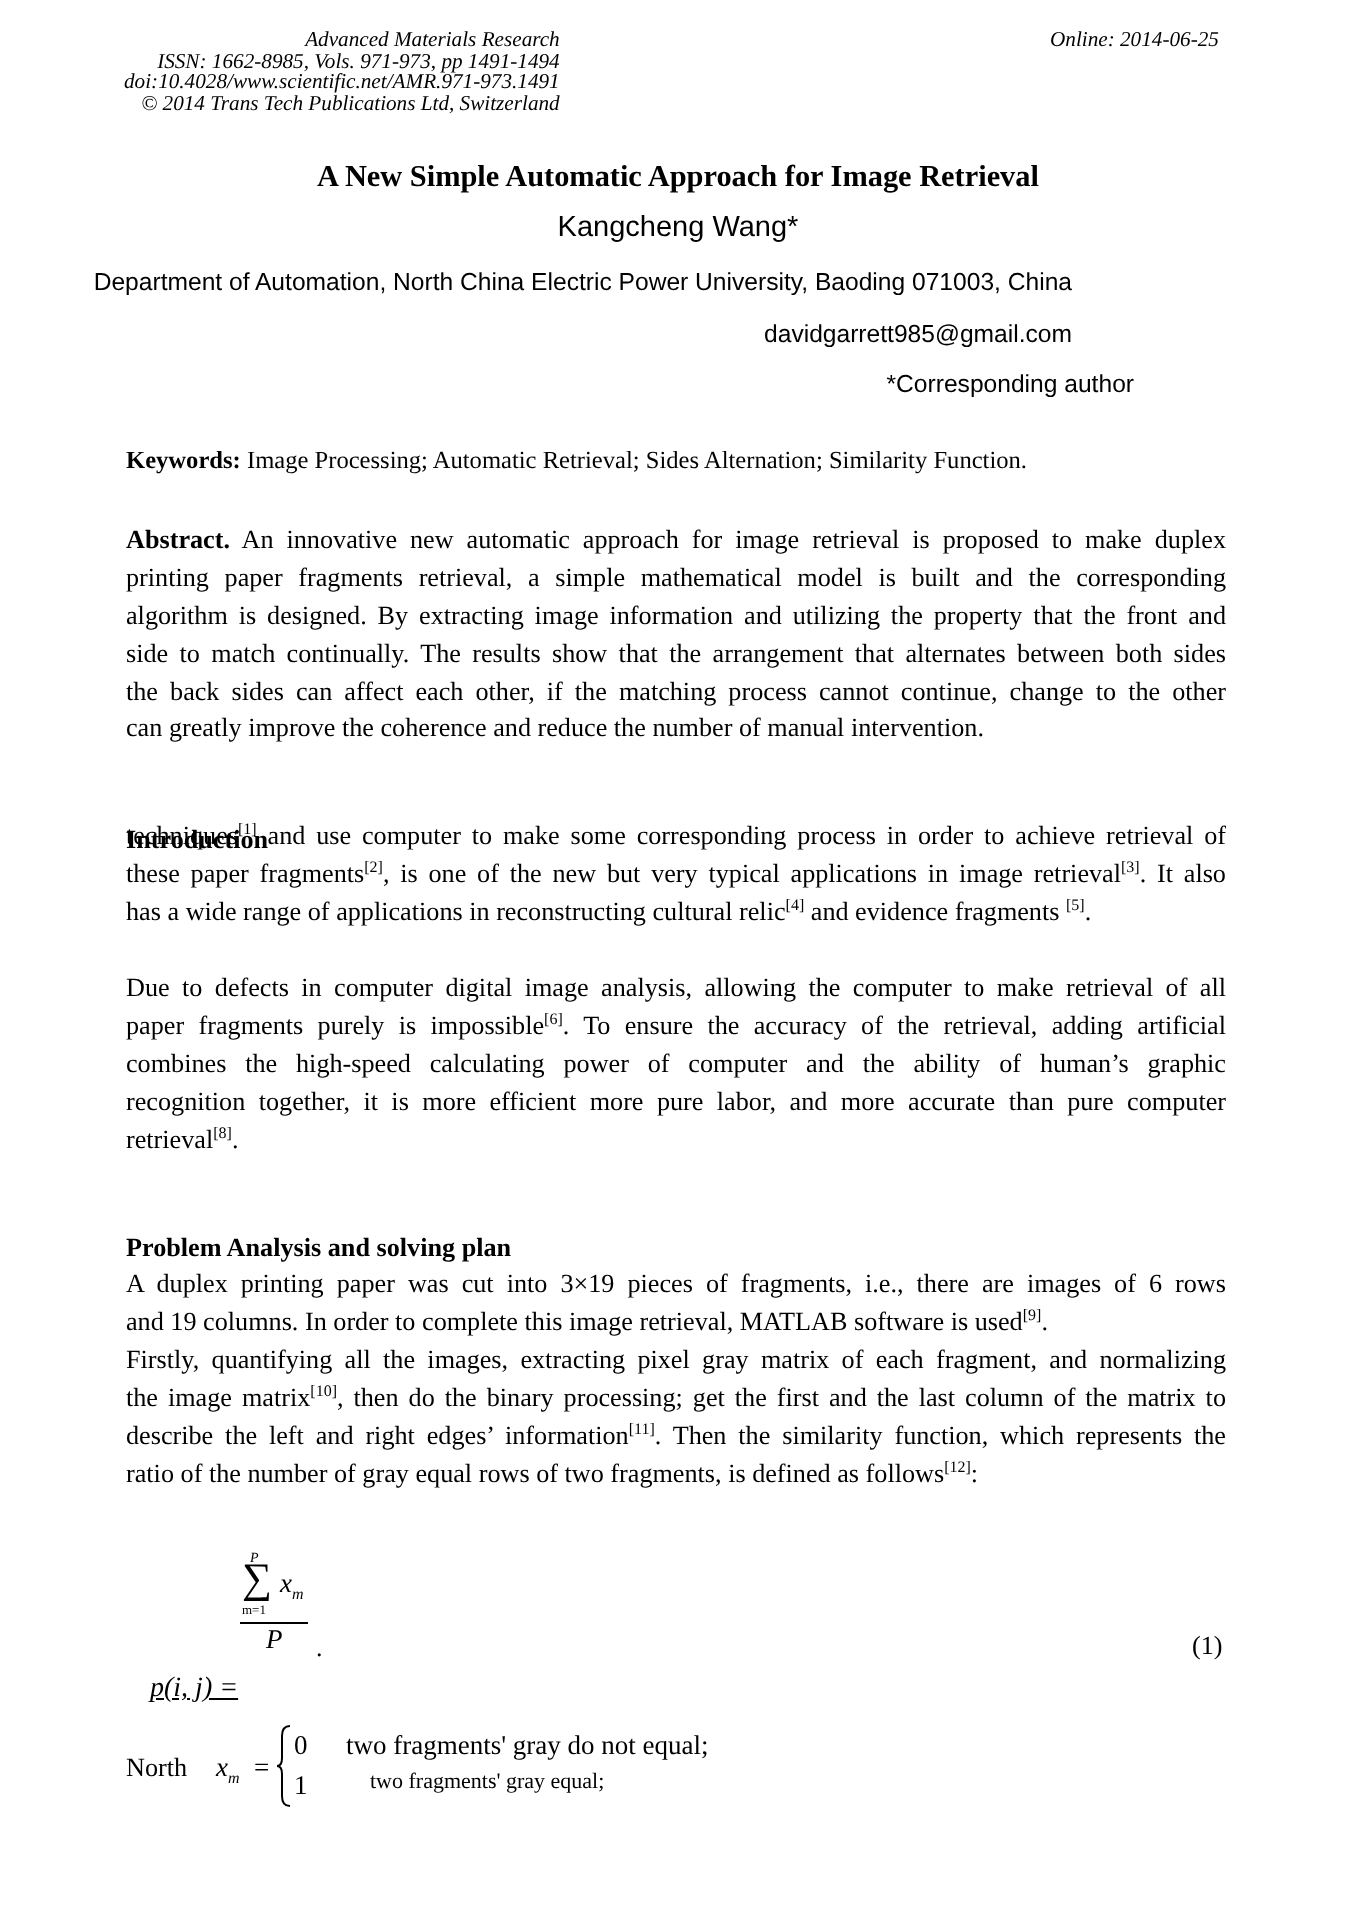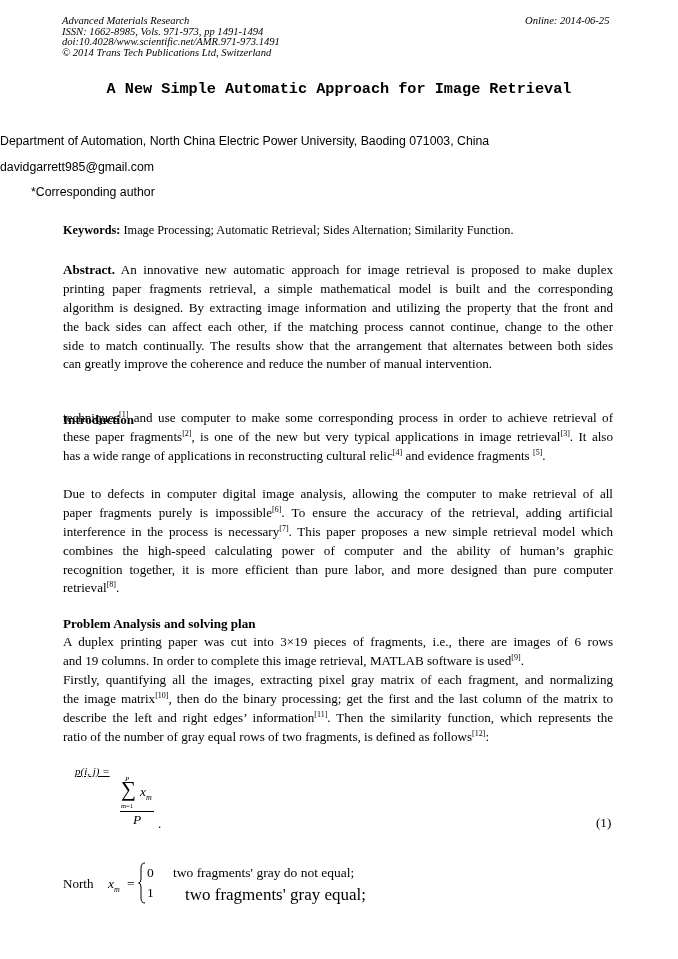--- a/index.html
+++ b/index.html
@@ -1,23 +1,23 @@
 <!DOCTYPE html>
 <html><head>
 <meta charset="utf-8">
 <style>
   html, body { margin: 0; padding: 0; background: #ffffff; }
   body { width: 678px; height: 959px; position: relative; overflow: hidden; color: #000; }
   .page { position: absolute; left: 0; top: 0; width: 678px; height: 959px; }
   .hdr { position: absolute; font-family: "Liberation Serif", serif; font-style: italic; font-size: 10.6px; line-height: 10.6px; }
-  .hdr-left { left: 62px; top: 16px; }
+  .hdr-left { left: 62px; top: 16px; text-align: right; }
   .hdr-right { left: 525px; top: 16px; }
-  .title { position: absolute; left: 0; width: 678px; top: 80px; text-align: center; font-family: Liberation Mono, monospace; font-weight: bold; font-size: 15.2px; }
+  .title { position: absolute; left: 0; width: 678px; top: 80px; text-align: center; font-family: Liberation Serif, serif; font-weight: bold; font-size: 15.2px; }
   .author { position: absolute; left: 0; width: 678px; top: 106px; text-align: center; font-family: "Liberation Sans", sans-serif; font-size: 14.5px; }
-  .center-line { position: absolute; left: 0; width: 536px; text-align: left; font-family: "Liberation Sans", sans-serif; font-size: 12.3px; }
+  .center-line { position: absolute; left: 0; width: 536px; text-align: right; font-family: "Liberation Sans", sans-serif; font-size: 12.3px; }
   .keywords { position: absolute; left: 63px; top: 223px; font-family: Liberation Serif, serif; font-size: 12.3px; }
   .keywords b { font-weight: bold; }
   .para { position: absolute; left: 63px; width: 550px; font-family: "Liberation Serif", serif; font-size: 13.1px; line-height: 18.9px; text-align: justify; }
   .para .line { display: block; text-align: justify; text-align-last: justify; white-space: nowrap; height: 18.9px; }
   .para .line.last { text-align-last: left; }
   .heading { position: absolute; left: 63px; font-family: "Liberation Serif", serif; font-weight: bold; font-size: 13.1px; }
   sup { font-size: 8px; vertical-align: 5px; line-height: 0; }
   .eq { position: absolute; font-family: "Liberation Serif", serif; font-style: italic; }
   .eqnum { position: absolute; left: 596px; top: 815px; font-family: "Liberation Serif", serif; font-size: 13.1px; }
   .where { position: absolute; left: 63px; top: 876px; font-family: "Liberation Serif", serif; font-size: 13.1px; }
@@ -29,71 +29,71 @@
 
   <div class="hdr hdr-left">
     <div>Advanced Materials Research</div>
     <div>ISSN: 1662-8985, Vols. 971-973, pp 1491-1494</div>
     <div>doi:10.4028/www.scientific.net/AMR.971-973.1491</div>
     <div>© 2014 Trans Tech Publications Ltd, Switzerland</div>
   </div>
   <div class="hdr hdr-right">Online: 2014-06-25</div>
 
   <div class="title">A New Simple Automatic Approach for Image Retrieval</div>
+  <div class="author">Kangcheng Wang*</div>
   <div class="center-line" style="top:134px;">Department of Automation, North China Electric Power University, Baoding 071003, China</div>
   <div class="center-line" style="top:160px;">davidgarrett985@gmail.com</div>
   <div class="center-line" style="top:185px;padding-left:31px;">*Corresponding author</div>
 
   <div class="keywords">
     <b>Keywords:</b>
     <span>Image Processing; Automatic Retrieval; Sides Alternation; Similarity Function.</span>
   </div>
 
   <div class="para" style="top:261px;">
     <span class="line"><b>Abstract.</b> <span>An innovative new automatic approach for image retrieval is proposed to make duplex</span></span>
     <span class="line">printing paper fragments retrieval, a simple mathematical model is built and the corresponding</span>
     <span class="line">algorithm is designed. By extracting image information and utilizing the property that the front and</span>
+    <span class="line">side to match continually. The results show that the arrangement that alternates between both sides</span>
     <span class="line">the back sides can affect each other, if the matching process cannot continue, change to the other</span>
-    <span class="line">side to match continually. The results show that the arrangement that alternates between both sides</span>
     <span class="line last">can greatly improve the coherence and reduce the number of manual intervention.</span>
   </div>
 
   <div class="heading" style="top:412px;">Introduction</div>
 
   <div class="para" style="top:409px;">
     <span class="line"><span>techniques</span><sup>[1]</sup><span> and use computer to make some corresponding process in order to achieve retrieval of</span></span>
     <span class="line"><span>these paper fragments</span><sup>[2]</sup><span>, is one of the new but very typical applications in image retrieval</span><sup>[3]</sup><span>. It also</span></span>
     <span class="line last"><span>has a wide range of applications in reconstructing cultural relic</span><sup>[4]</sup><span> and evidence fragments </span><sup>[5]</sup><span>.</span></span>
   </div>
 
   <div class="para" style="top:485px;">
     <span class="line">Due to defects in computer digital image analysis, allowing the computer to make retrieval of all</span>
     <span class="line"><span>paper fragments purely is impossible</span><sup>[6]</sup><span>. To ensure the accuracy of the retrieval, adding artificial</span></span>
-    <span class="line"><span>interference in the process is necessary</span><sup>[7]</sup><span>. This paper proposes a new simple retrieval model which</span></span>
     <span class="line">combines the high-speed calculating power of computer and the ability of human’s graphic</span>
-    <span class="line">recognition together, it is more efficient than pure labor, and more designed than pure computer</span>
+    <span class="line">recognition together, it is more efficient more pure labor, and more accurate than pure computer</span>
     <span class="line last"><span>retrieval</span><sup>[8]</sup><span>.</span></span>
   </div>
 
   <div class="heading" style="top:616px;">Problem Analysis and solving plan</div>
 
   <div class="para" style="top:633px;">
     <span class="line">A duplex printing paper was cut into  3×19  pieces of fragments, i.e., there are images of 6 rows</span>
     <span class="line last"><span>and 19 columns. In order to complete this image retrieval, MATLAB software is used</span><sup>[9]</sup><span>.</span></span>
   </div>
 
   <div class="para" style="top:671px;">
     <span class="line">Firstly, quantifying all the images, extracting pixel gray matrix of each fragment, and normalizing</span>
     <span class="line"><span>the image matrix</span><sup>[10]</sup><span>, then do the binary processing; get the first and the last column of the matrix to</span></span>
     <span class="line"><span>describe the left and right edges’ information</span><sup>[11]</sup><span>. Then the similarity function, which represents the</span></span>
     <span class="line last"><span>ratio of the number of gray equal rows of two fragments, is defined as follows</span><sup>[12]</sup><span>:</span></span>
   </div>
 
   <div>
-    <div class="eq" style="left:75px; top:765px; font-size:11px; font-style:normal;text-decoration:underline;">
+    <div class="eq" style="left:75px; top:837px; font-size:14px; font-style:normal;text-decoration:underline;">
       <span style="font-style:italic;">p(i, j) =</span>
     </div>
     <div class="eq" style="left:125px; top:775px; font-size:7px;">P</div>
     <div class="eq" style="left:121px; top:779px; font-size:21px; font-style:normal; line-height:21px;">∑</div>
     <div class="eq" style="left:140px; top:784px; font-size:13.5px;">
       <span>x</span><sub style="font-size:8px;">m</sub>
     </div>
     <div class="eq" style="left:121px; top:802px; font-size:6.5px; font-style:normal;">m=1</div>
     <div style="position:absolute; left:120px; top:811px; width:34px; height:1px; background:#000;"></div>
     <div class="eq" style="left:133px; top:812px; font-size:13.5px;">P</div>
@@ -109,15 +109,15 @@
   </div>
   <div class="eq" style="left:127px; top:876px; font-size:13.5px; font-style:normal;">=</div>
   <div style="position:absolute; left:138px; top:862px; width:8px; height:42px;">
     <svg width="8" height="42" viewBox="0 0 8 42">
         <path d="M7 1 Q3 1 3 6 L3 17 Q3 21 0.5 21 Q3 21 3 25 L3 36 Q3 41 7 41" fill="none" stroke="#000" stroke-width="1"></path>
       </svg>
   </div>
   <div class="eq" style="left:147px; top:865px; font-size:13.5px; font-style:normal;">0</div>
   <div class="eq" style="left:173px; top:865px; font-size:13.5px; font-style:normal;">two fragments' gray do not equal;</div>
   <div class="eq" style="left:147px; top:885px; font-size:13.5px; font-style:normal;">1</div>
-  <div class="eq" style="left:185px; top:885px; font-size:17px; font-style:normal;">two fragments' gray equal;</div>
+  <div class="eq" style="left:185px; top:885px; font-size:11px; font-style:normal;">two fragments' gray equal;</div>
 
 </div>
 
 </body></html>

